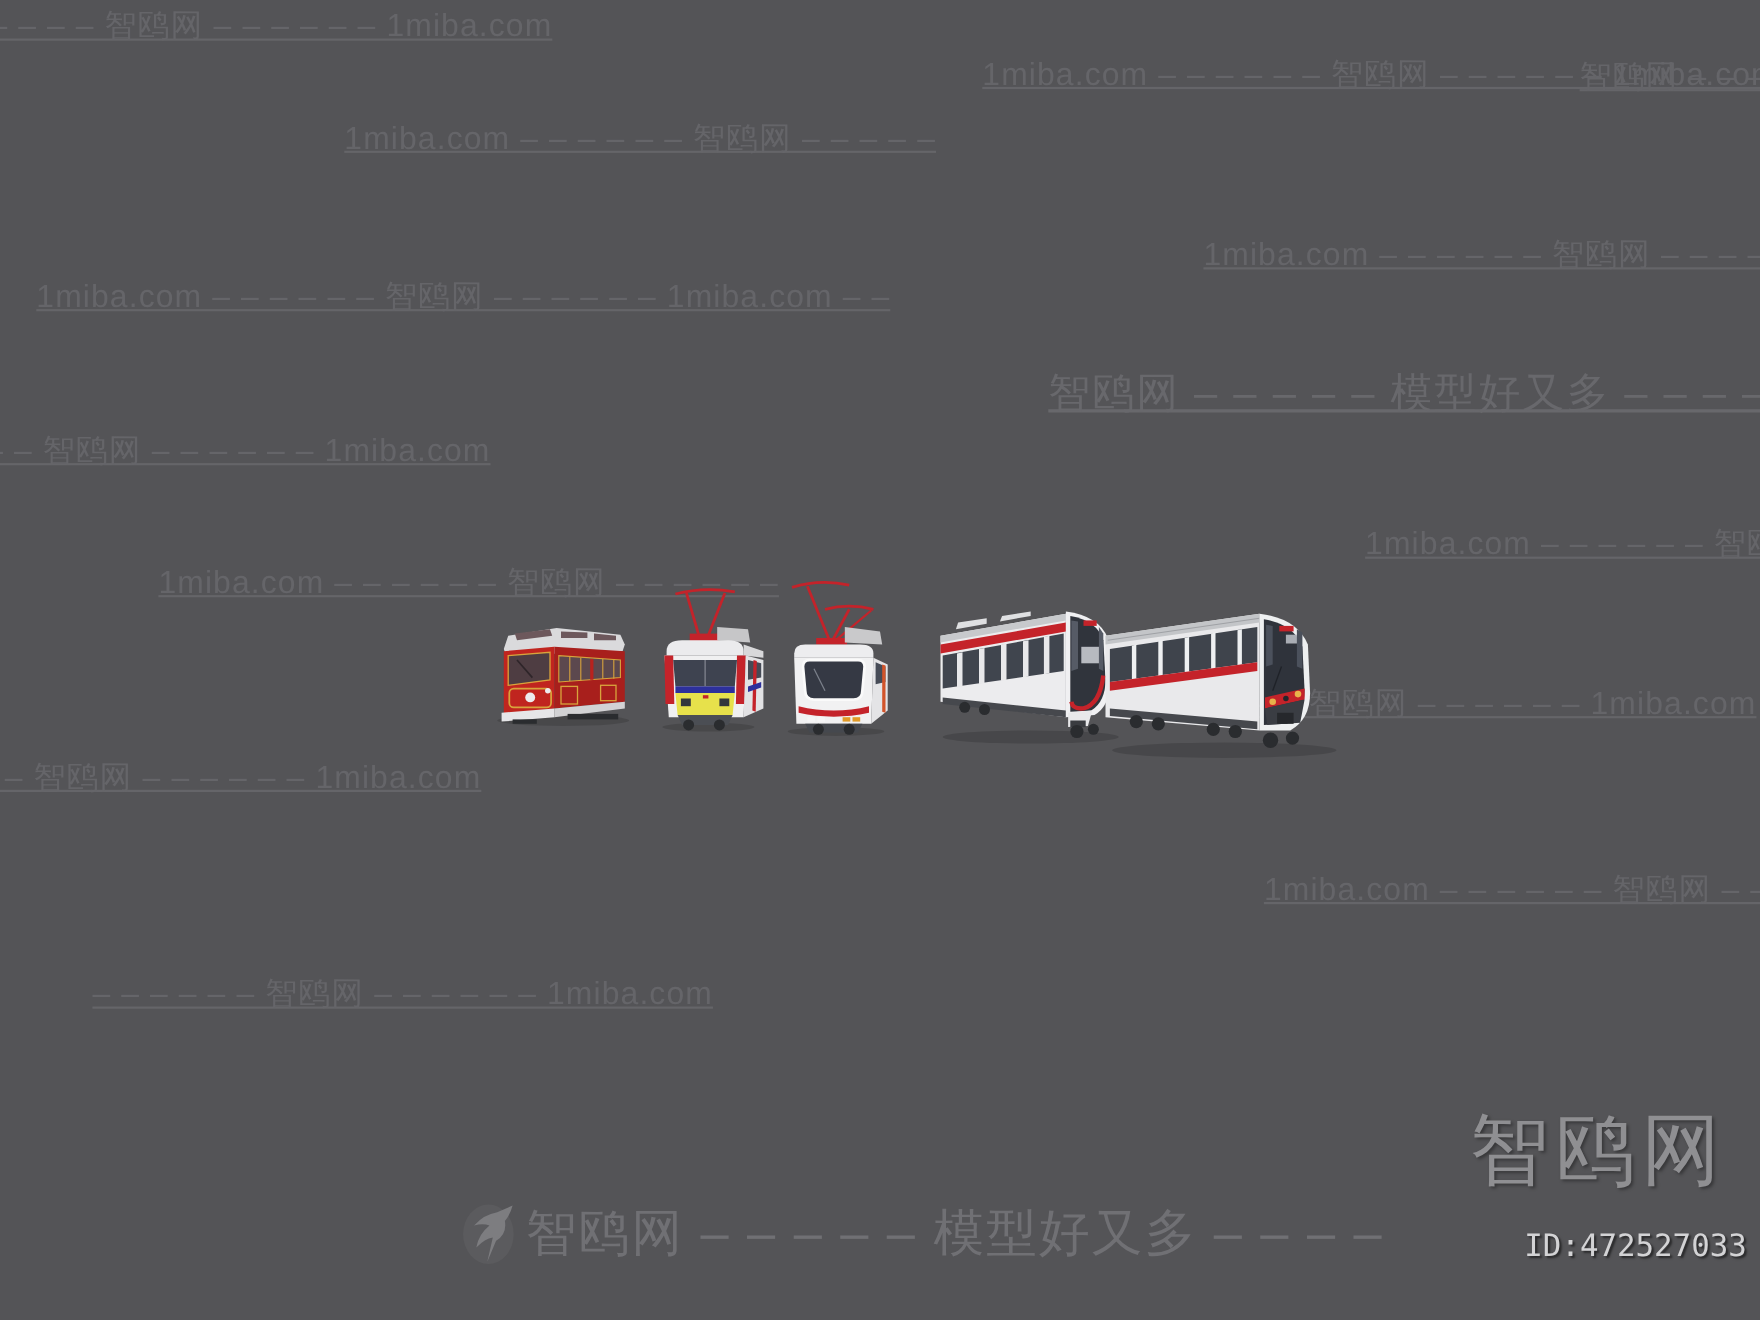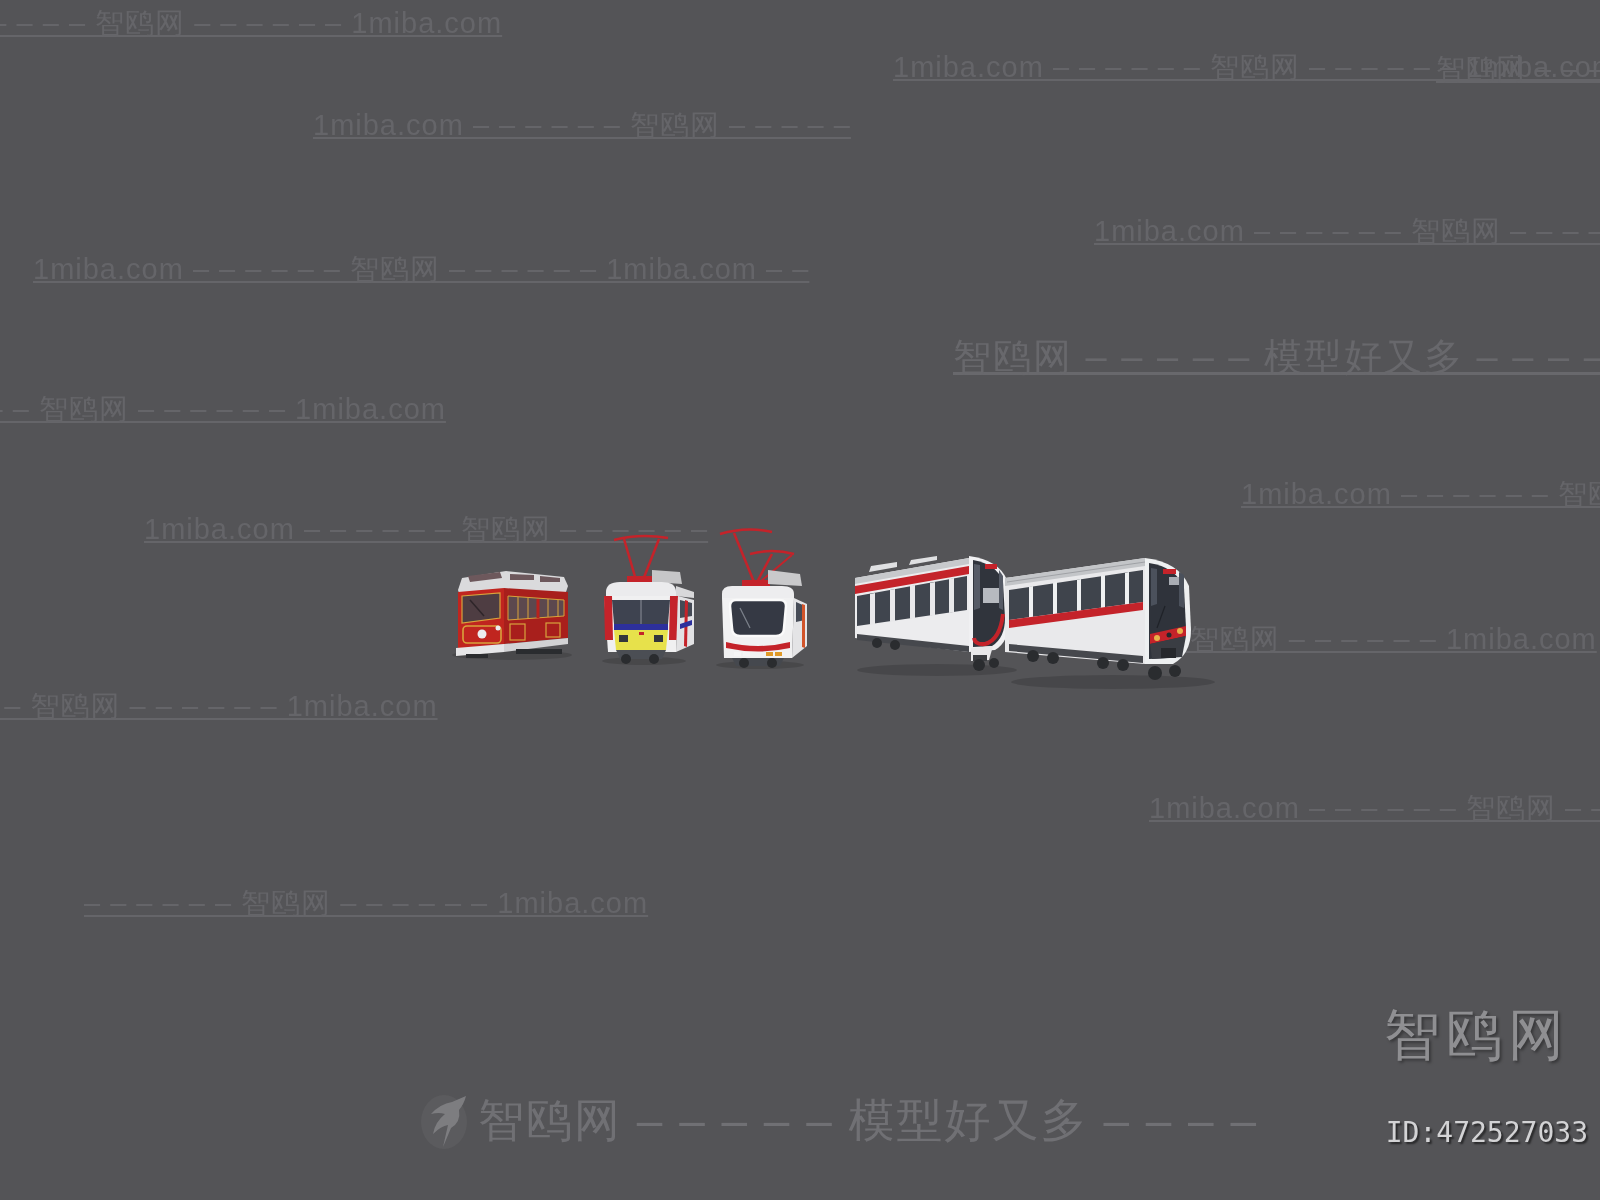--- a/index.html
+++ b/index.html
@@ -17,21 +17,21 @@
     font-size:38px;color:var(--watermark-bright,#67676b);letter-spacing:2px;
   }
   .banner{
     position:absolute;white-space:nowrap;
     font-size:46px;letter-spacing:2px;
     color:var(--watermark-banner,#6e6e72);
   }
   .bird{position:absolute;left:420px;top:1090px;}
   .logo{
     position:absolute;right:30px;top:998px;
-    font-size:56px;font-weight:500;letter-spacing:6px;
+    font-size:72px;font-weight:500;letter-spacing:6px;
     color:var(--logo-gray,#8e8e91);
     text-shadow:2px 2px 3px rgba(0,0,0,.35);
     white-space:nowrap;
   }
   .model-id{
     position:absolute;right:12px;top:1116px;
     font-family:"DejaVu Sans Mono",monospace;
     font-size:28px;letter-spacing:0px;
     color:var(--id-text,#d3d3d5);
     text-shadow:2px 2px 2px rgba(0,0,0,.55);

